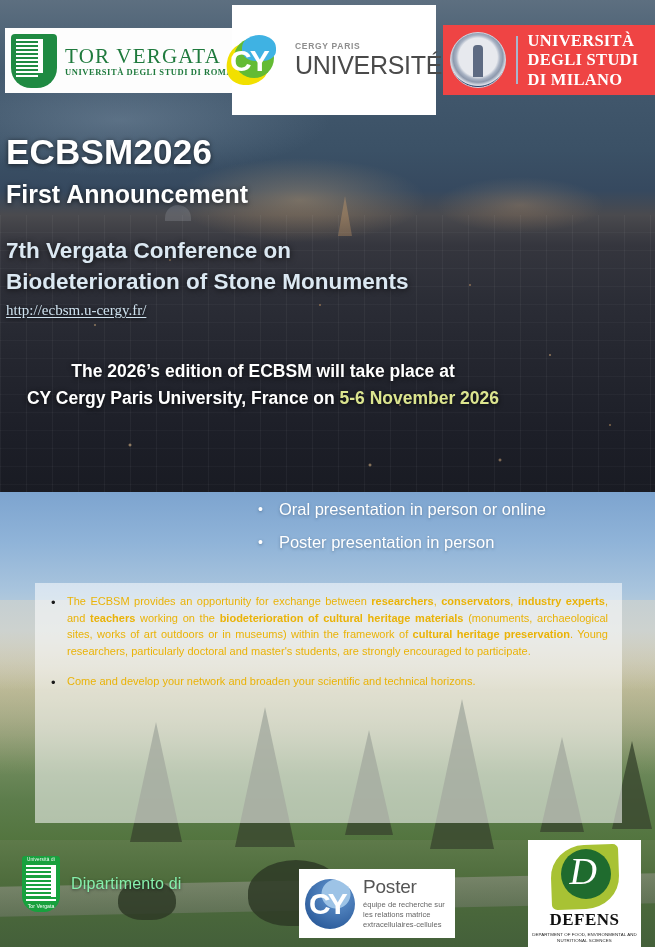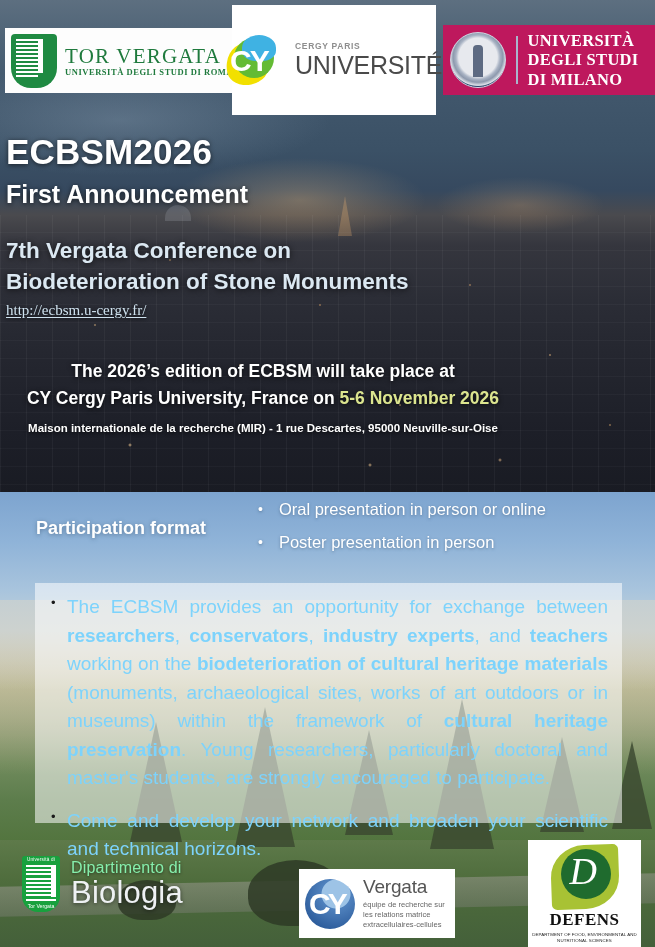--- a/index.html
+++ b/index.html
@@ -148,21 +148,21 @@
     color: #fff; font-size: 30px; font-weight: 700; line-height: 32px;
     font-family: "Liberation Sans", sans-serif; letter-spacing: -2px;
   }
   .cy-divider { width: 1px; height: 46px; background: #c9c9c9; margin: 0 9px 0 6px; }
   .cy-words { line-height: 1; }
   .cy-small { font-size: 8.5px; letter-spacing: .7px; color: #8e8e8e; font-weight: 600; }
   .cy-big { font-size: 25px; letter-spacing: -.3px; color: #4a4a4a; font-weight: 400; margin-top: 2px; }
 
   .logo-milano {
     position: absolute; left: 443px; top: 25px; width: 212px; height: 70px;
-    background: #be185d; display: flex; align-items: center; padding-left: 7px;
+    background: #ef4444; display: flex; align-items: center; padding-left: 7px;
   }
   .mi-seal {
     width: 56px; height: 56px; border-radius: 50%; flex: none; position: relative;
     background: radial-gradient(circle at 50% 45%, #e7e9ee 0 48%, #a9b3c4 55%, #8d99ad 62%, #dfe3ea 70%, #17315e 73%);
     border: 1.5px solid #cfd6e2;
   }
   .mi-seal::after {
     content: ""; position: absolute; left: 22px; top: 12px; width: 10px; height: 32px;
     background: #5d6a82; border-radius: 4px 4px 0 0;
   }
@@ -221,21 +221,21 @@
 
   
   .body-panel {
     position: absolute; left: 35px; top: 583px; width: 587px; height: 240px;
     background: rgba(255,255,255,.55);
     padding: 10px 14px 8px 10px;
   }
   .b-item { display: flex; align-items: flex-start; margin-bottom: 14px; }
   .b-dot { flex: none; width: 22px; font-size: 13px; color: #1a1a1a; line-height: 1.5; text-align: left; padding-left: 6px; }
   .b-text {
-    flex: 1; font-size: 19px; color: #7dd3fc; line-height: 1.5;
+    flex: 1; font-size: 11px; color: #eab308; line-height: 1.5;
     text-align: justify; text-justify: inter-word;
   }
   .b-text b { font-weight: 700; }
 
   
   .f-biologia { position: absolute; left: 22px; top: 856px; display: flex; align-items: center; }
   .bio-shield {
     width: 38px; height: 56px; position: relative; flex: none;
     background: #18a13e; border-radius: 3px 3px 16px 16px;
   }
@@ -372,25 +372,23 @@
     <div class="t-conf">
       <div>7th Vergata Conference on</div>
       <div>Biodeterioration of Stone Monuments</div>
     </div>
     <a class="t-url" href="#">http://ecbsm.u-cergy.fr/</a>
   </div>
 
   <div class="date-block">
     <div class="d-line1">The 2026’s edition of ECBSM will take place at</div>
     <div class="d-line2"><span>CY Cergy Paris University</span><span>, France on </span><span class="d-when">5-6 November 2026</span></div>
-    <div class="d-venue">Maison internationale de la recherche (MIR) - 1 rue Descartes, 95000 Neuville-sur-Oise</div>
   </div>
 
   <div class="part-block">
-    <div class="part-label">Participation format</div>
     <div class="part-list">
       <div class="part-item">
         <span class="dot">•</span>
         <span>Oral presentation in person or online</span>
       </div>
       <div class="part-item">
         <span class="dot">•</span>
         <span>Poster presentation in person</span>
       </div>
     </div>
@@ -408,31 +406,30 @@
   </div>
 
   <div class="f-biologia">
     <div class="bio-shield">
       <div class="bio-shield-top">Università di Roma</div>
       <div class="bio-shield-body"></div>
       <div class="bio-shield-bot">Tor Vergata</div>
     </div>
     <div class="bio-words">
       <div class="bio-dip">Dipartimento di</div>
-      <div class="bio-big">Biologia</div>
     </div>
   </div>
 
   <div class="f-errmece">
     <div class="err-mark">
       <div class="err-c"></div>
       <div class="err-glyph">CY</div>
     </div>
     <div class="err-words">
-      <div class="err-title">Vergata</div>
+      <div class="err-title">Poster</div>
       <div class="err-sub">équipe de recherche sur les relations matrice extracellulaires-cellules</div>
     </div>
   </div>
 
   <div class="f-defens">
     <div class="def-mark">
       <div class="def-leaf"></div>
       <div class="def-circle"></div>
       <div class="def-d">D</div>
     </div>

